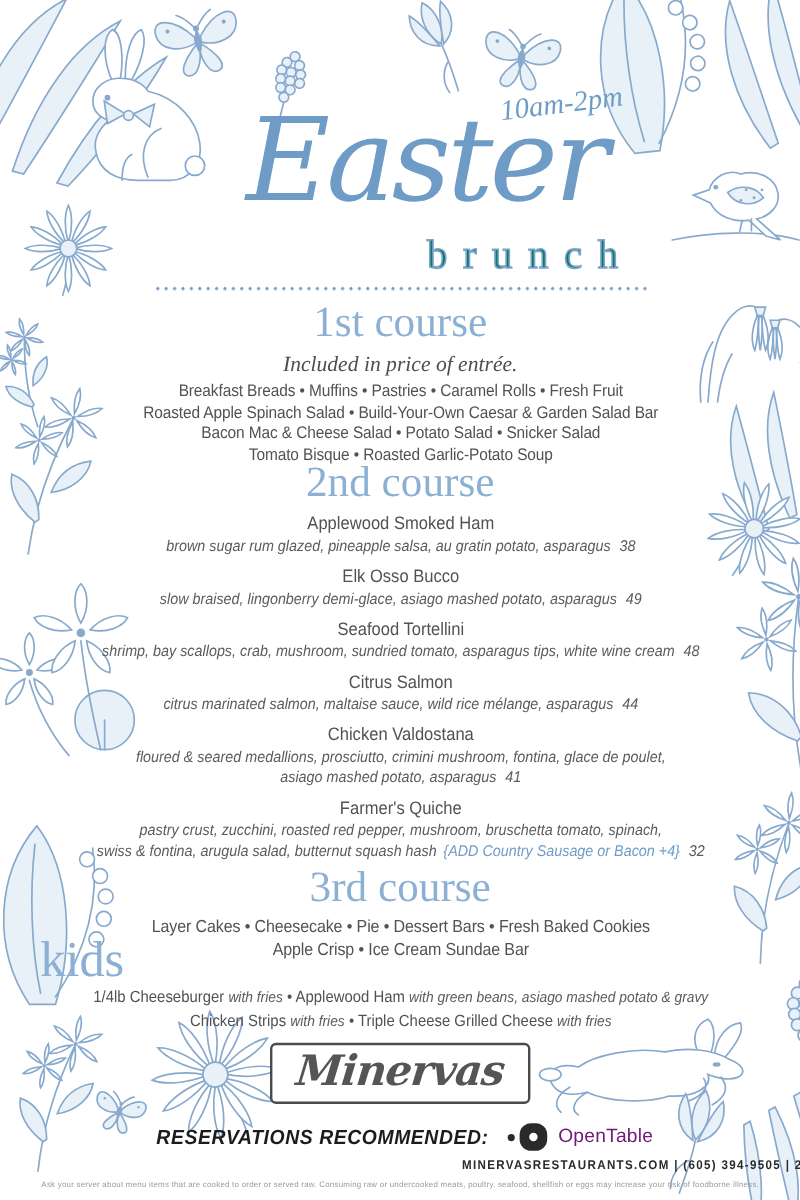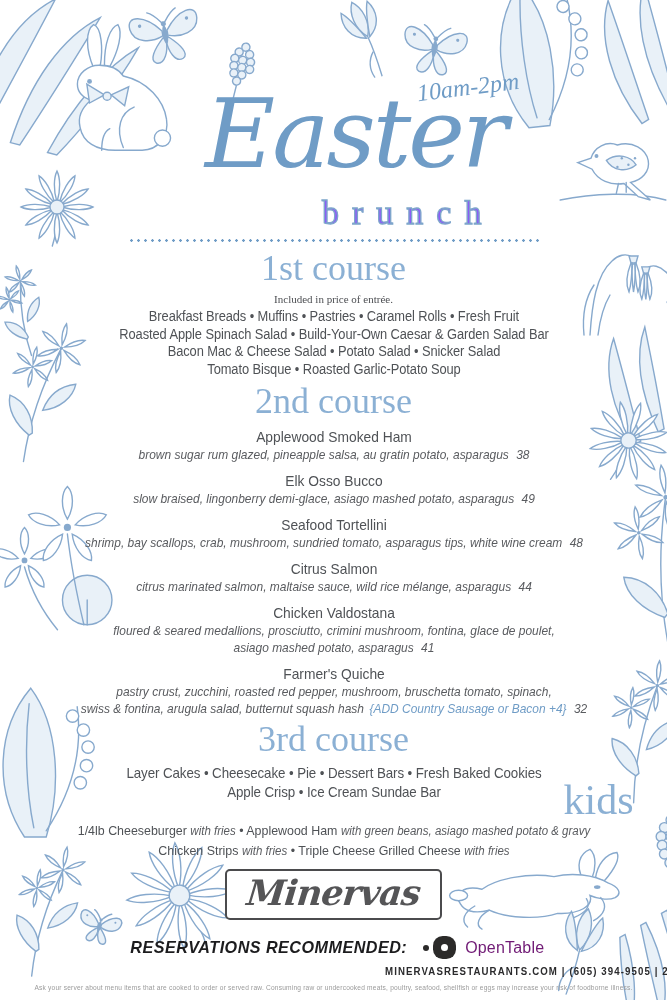--- a/index.html
+++ b/index.html
@@ -10,42 +10,42 @@
   .fl{fill:#e9f1f8;stroke:#87a9cd;stroke-width:1.4;vector-effect:non-scaling-stroke;}
   .fw{fill:#ffffff;stroke:#87a9cd;stroke-width:1.4;vector-effect:non-scaling-stroke;}
   .dt{fill:#87a9cd;}
   .content{position:absolute;inset:0;z-index:2;}
   .abs{position:absolute;left:50%;transform:translateX(-50%);width:600px;text-align:center;}
   
   .hdr-time{position:absolute;left:388px;top:74px;width:160px;text-align:center;
     font-family:"Liberation Serif",serif;font-style:italic;font-size:24px;color:#6f9cc6;transform:rotate(-7deg);}
   .hdr-script{position:absolute;left:140px;top:86px;width:430px;text-align:center;
     font-family:"DejaVu Serif",serif;font-style:italic;font-size:96px;line-height:1;color:#6f9cc6;letter-spacing:-3px;}
-  .hdr-brunch{position:absolute;left:322px;top:194px;width:240px;
-    font-family:"Liberation Serif",serif;font-size:34px;letter-spacing:13px;color:#8b5cf6;
+  .hdr-brunch{position:absolute;left:322px;top:194px;width:240px;text-align:center;
+    font-family:"Liberation Serif",serif;font-size:34px;letter-spacing:13px;color:#0f766e;
     -webkit-text-stroke:1.3px #7ea6cb;}
   .divider{position:absolute;left:130px;top:239px;width:410px;height:3px;
     background-image:radial-gradient(circle at 1.5px 1.5px,#6f9cc6 1.1px,transparent 1.5px);
     background-size:7px 3px;background-repeat:repeat-x;}
   
   .course-title{font-family:"Liberation Serif",serif;font-size:36px;line-height:1;color:#8bb0d4;margin:0 0 7px 0;font-weight:400;}
-  .note{font-family:"Liberation Serif",serif;font-size:11px;color:#4c4e52;margin-bottom:3px;}
+  .note{font-family:"Liberation Serif",serif;font-style:italic;font-size:18px;color:#4c4e52;margin-bottom:3px;}
   .plain-lines{font-size:14px;line-height:17.5px;color:#4f5256;letter-spacing:-0.1px;}
   .cx{transform:scaleX(.92);transform-origin:50% 0;}
   
   .dish{margin-top:9px;}
   .dish-name{font-size:15px;line-height:18px;color:#4f5256;}
   .dish-desc{font-style:italic;font-size:13px;line-height:17px;color:#595b5f;}
   .dtop{display:block;}
   .dtop:empty{display:none;}
   .addon{color:#6f9cc6;margin-left:6px;}
   .addon:empty{margin:0;}
   .price{margin-left:8px;}
   
-  .kids-head{display:flex;justify-content:flex-end;align-items:baseline;gap:1px;}
+  .kids-head{display:flex;justify-content:flex-start;align-items:baseline;gap:1px;}
   .kids-word{font-family:"Liberation Serif",serif;font-size:42px;line-height:1;color:#8bb0d4;}
   .kids-tag{font-family:"Liberation Serif",serif;font-style:italic;font-size:27px;color:#8bb0d4;}
   .kids-line{font-size:13.5px;line-height:19px;color:#4f5256;}
   .kital{font-style:italic;font-size:12.5px;color:#595b5f;}
   
   .logo-box{display:inline-block;border:2.5px solid #4b4b4d;border-radius:5px;padding:1px 20px 5px 20px;background:#fff;}
   .logo-text{font-family:"DejaVu Serif",serif;font-style:italic;font-weight:bold;font-size:35px;color:#55555   7;
     color:#555557;letter-spacing:-1px;display:inline-block;transform:skewX(-6deg);}
   
   .resv-row{display:flex;justify-content:center;align-items:center;gap:9px;}

